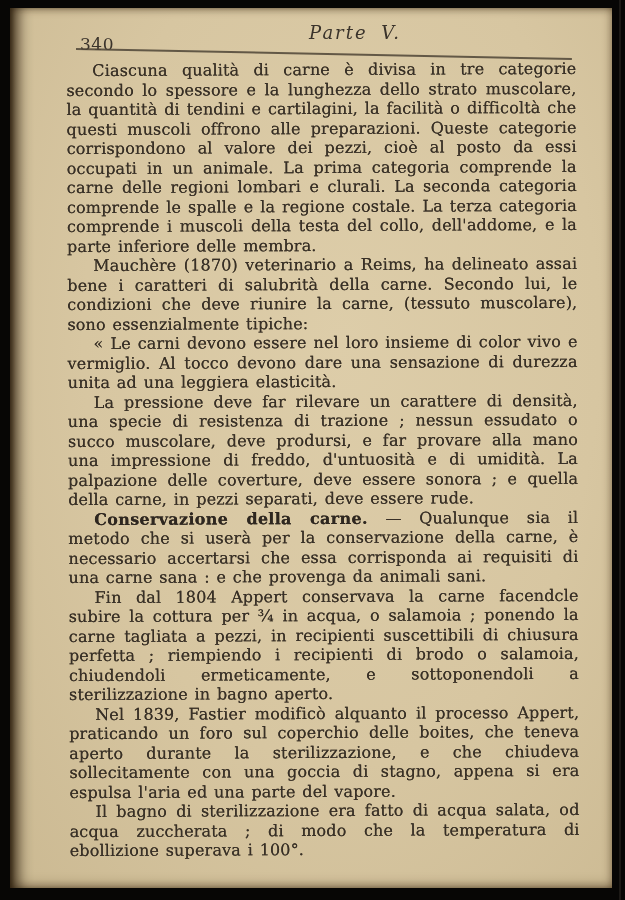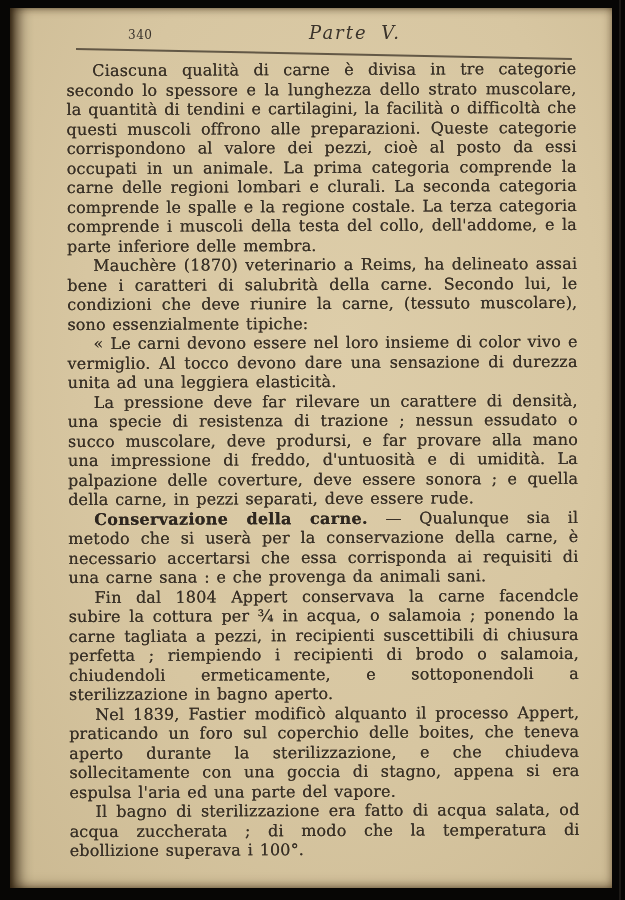--- a/index.html
+++ b/index.html
@@ -38,25 +38,24 @@
       inset 0 6px 8px -5px rgba(70, 50, 25, 0.45);
   }
   .running-header {
     position: absolute;
     left: 0; top: 0;
     width: 100%;
     height: 56px;
   }
   .page-number {
     position: absolute;
-    left: 70px; top: 20px;
-    font-size: 12px;
+    left: 70px; top: 26px;
+    font-size: 17px;
     color: #3a332b;
     letter-spacing: 0.5px;
-    margin-left: 48px;
   }
   .header-title {
     position: absolute;
     left: 0; right: 0;
     top: 14px;
     text-align: center;
     transform: translateX(44px);
     font-style: italic;
     font-size: 18px;
     letter-spacing: 2px;

